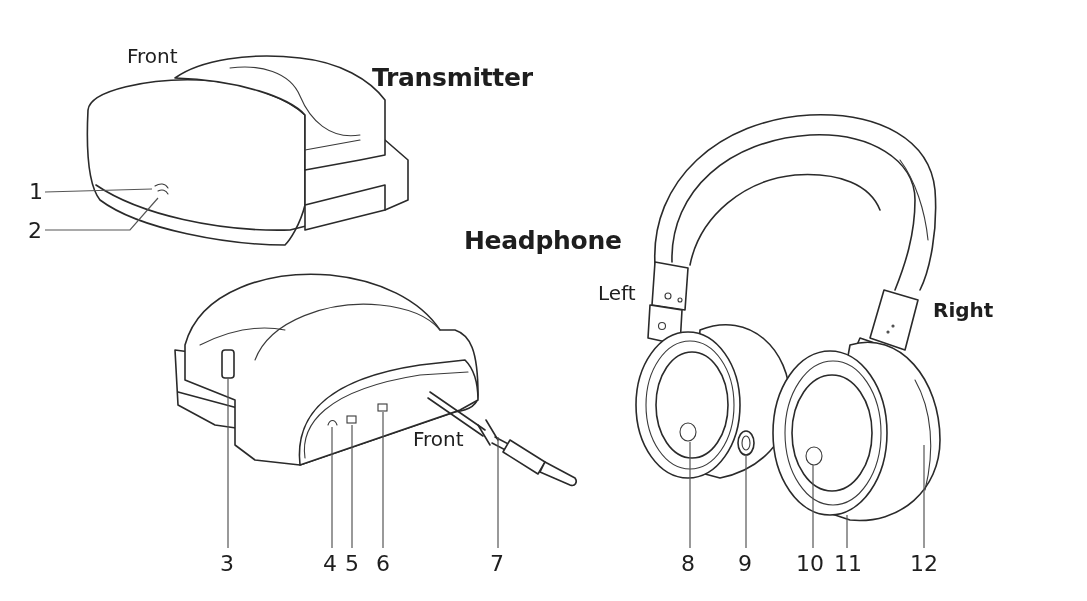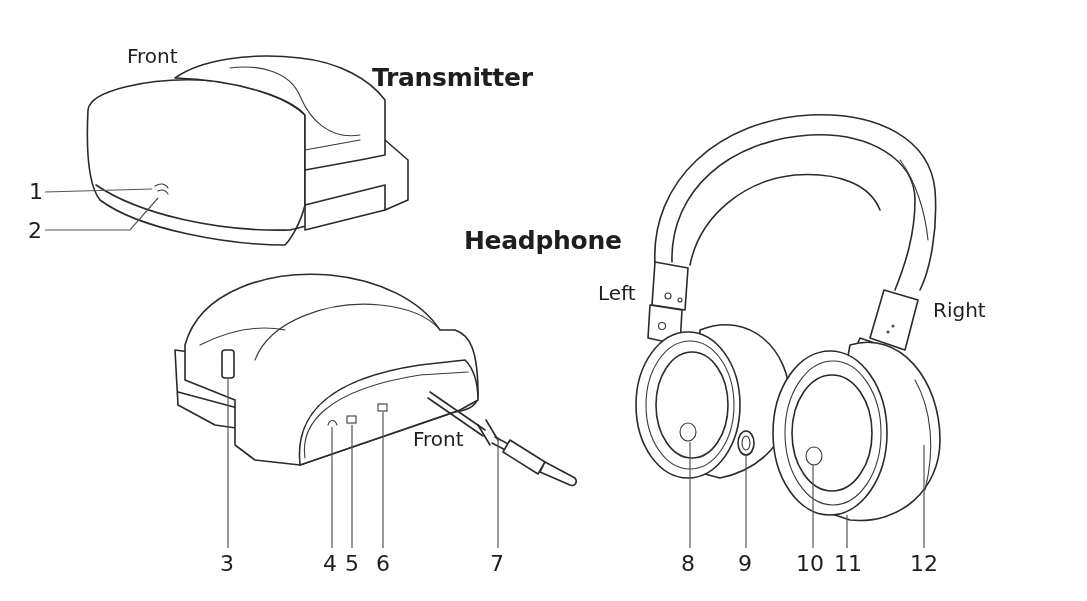--- a/index.html
+++ b/index.html
@@ -121,21 +121,21 @@
   </svg>
 
   
   <div class="lbl title" style="left:372px; top:63px;">Transmitter</div>
   <div class="lbl title" style="left:453px; top:226px;margin-left:11px;">Headphone</div>
 
   
   <div class="lbl side" style="left:127px; top:44px;">Front</div>
   <div class="lbl side" style="left:413px; top:427px;">Front</div>
   <div class="lbl side" style="left:598px; top:281px;">Left</div>
-  <div class="lbl side" style="left:933px; top:298px;">Right</div>
+  <div class="lbl side" style="left:933px; top:298px;font-weight:bold;">Right</div>
 
   
   <div class="lbl num" style="left:29px; top:179px;">1</div>
   <div class="lbl num" style="left:28px; top:218px;">2</div>
   <div class="lbl num" style="left:220px; top:551px;">3</div>
   <div class="lbl num" style="left:323px; top:551px;">4</div>
   <div class="lbl num" style="left:345px; top:551px;">5</div>
   <div class="lbl num" style="left:376px; top:551px;">6</div>
   <div class="lbl num" style="left:490px; top:551px;">7</div>
   <div class="lbl num" style="left:681px; top:551px;">8</div>

